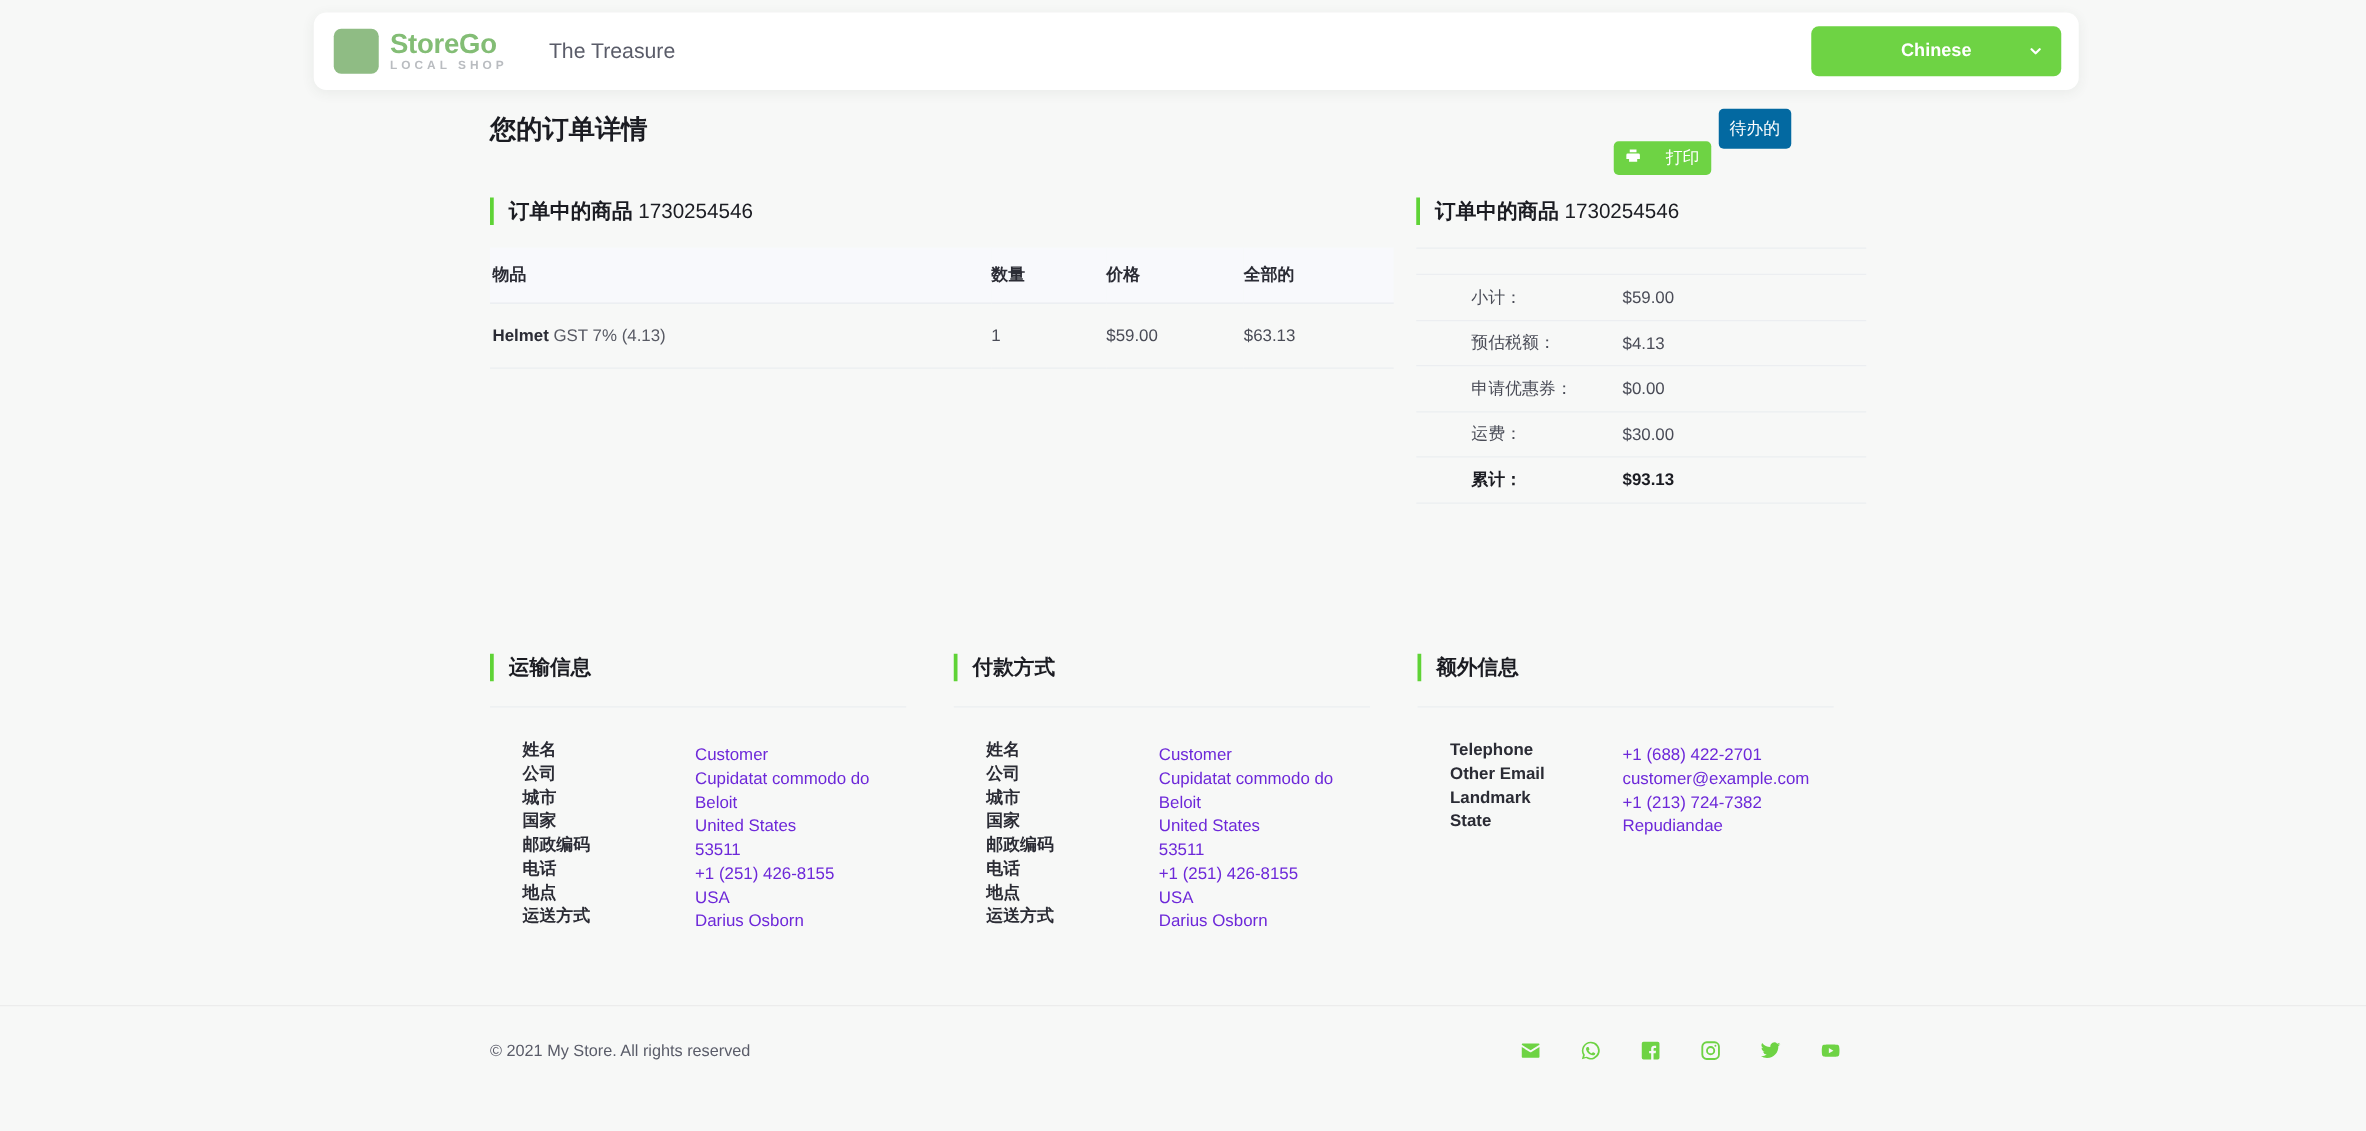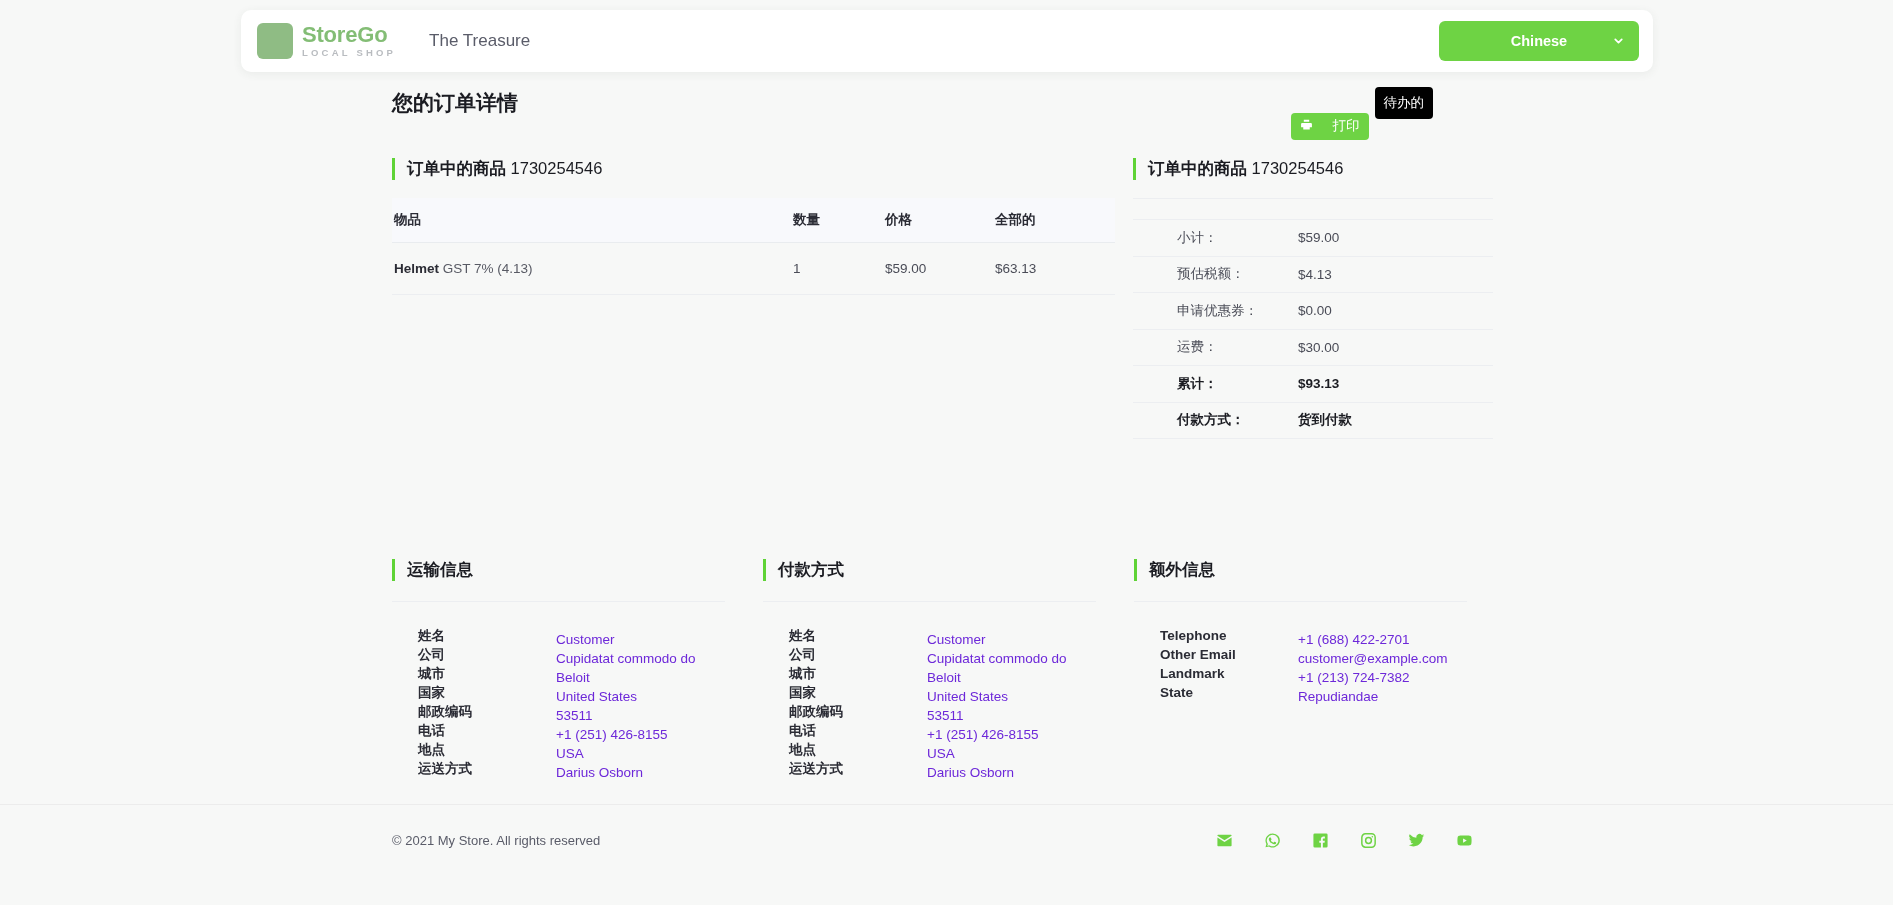--- a/index.html
+++ b/index.html
@@ -12,21 +12,21 @@
     font-family: "Liberation Sans", "DejaVu Sans", sans-serif;
     background: #f7f8f7;
     color: #3a3b45;
     font-size: 14px;
     -webkit-font-smoothing: antialiased;
   }
 
   
   .header-card {
     position: absolute;
-    left: 241px;
+    left: 251px;
     top: 10px;
     width: 1412px;
     height: 62px;
     background: #ffffff;
     border-radius: 10px;
     box-shadow: 0 2px 10px rgba(60,70,60,.07);
     display: flex;
     align-items: center;
     padding: 0 14px 0 16px;
   }
@@ -116,21 +116,21 @@
     font-size: 13.5px;
     font-weight: 400;
     display: flex;
     align-items: center;
     gap: 20px;
     cursor: pointer;
     font-family: inherit;
     margin-top: 46px;
   }
   .badge-status {
-    background: #000000;
+    background: #0369a1;
     color: #ffffff;
     border-radius: 4px;
     height: 27px;
     padding: 16px 9px;
     font-size: 13.5px;
     display: flex;
     align-items: center;
     cursor: pointer;
     border: none;
     font-family: inherit;
@@ -370,24 +370,20 @@
           <div class="sum-value">$0.00</div>
         </div>
         <div class="sum-row">
           <div class="sum-label">运费：</div>
           <div class="sum-value">$30.00</div>
         </div>
         <div class="sum-row total">
           <div class="sum-label">累计：</div>
           <div class="sum-value">$93.13</div>
         </div>
-        <div class="sum-row pay">
-          <div class="sum-label">付款方式：</div>
-          <div class="sum-value">货到付款</div>
-        </div>
       </div>
     </div>
   </div>
 
   <div class="info-row">
 
     <div class="info-col">
       <div class="sec-head">
         <div class="sec-bar"></div>
         <div class="sec-title">运输信息</div>

